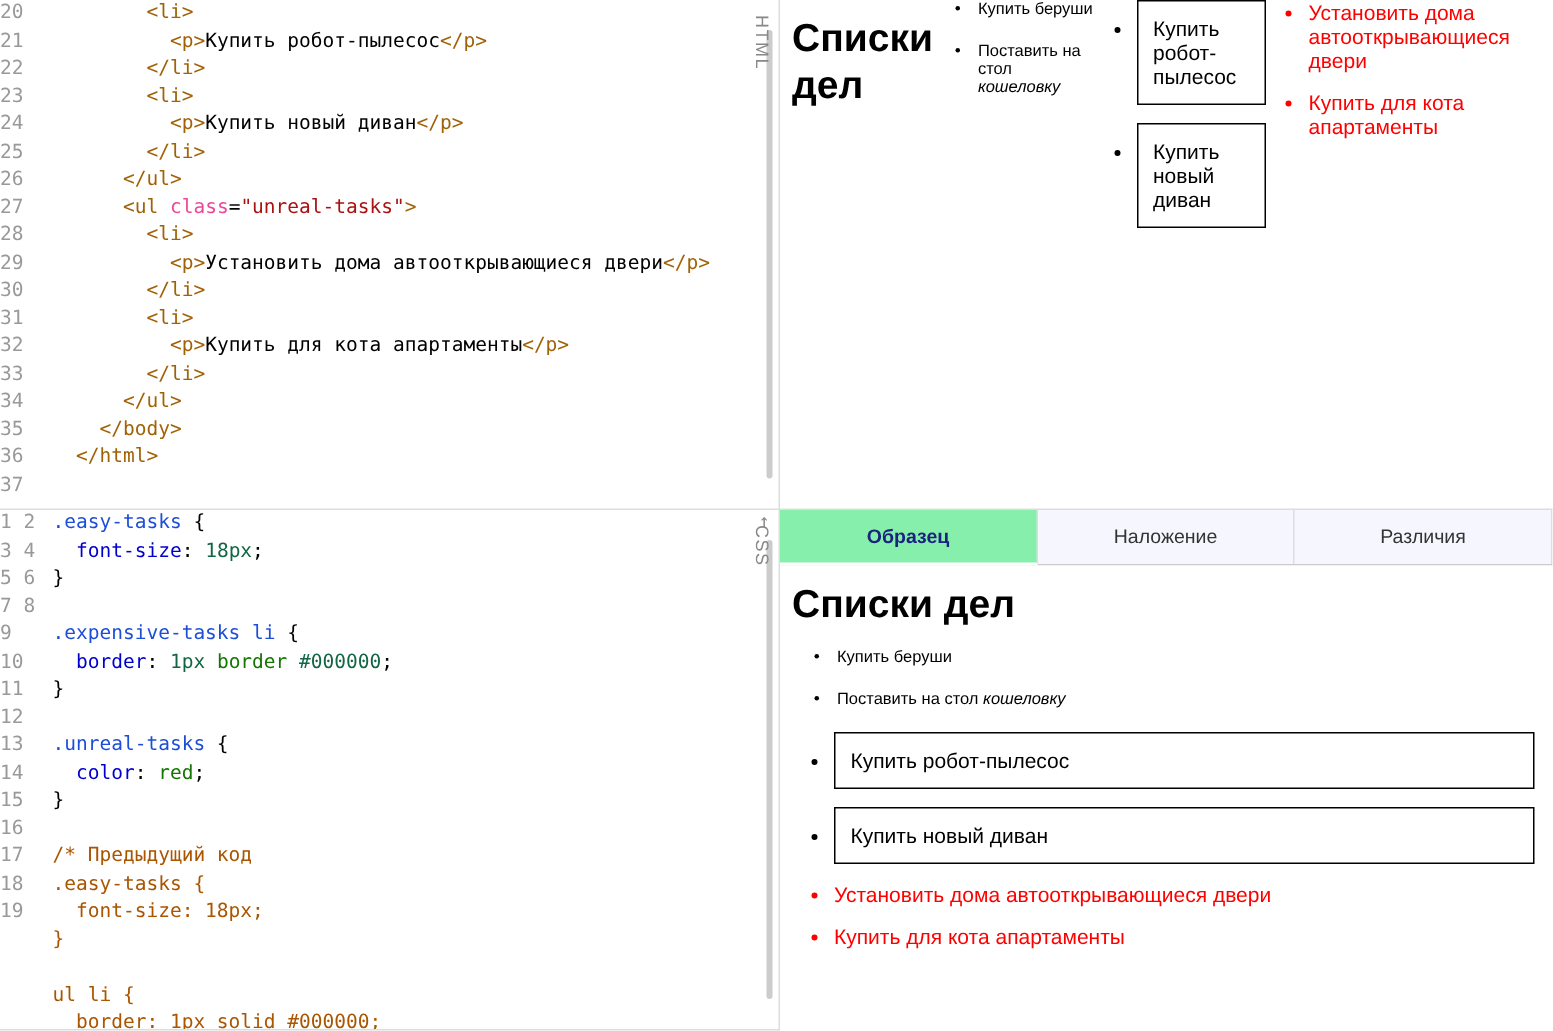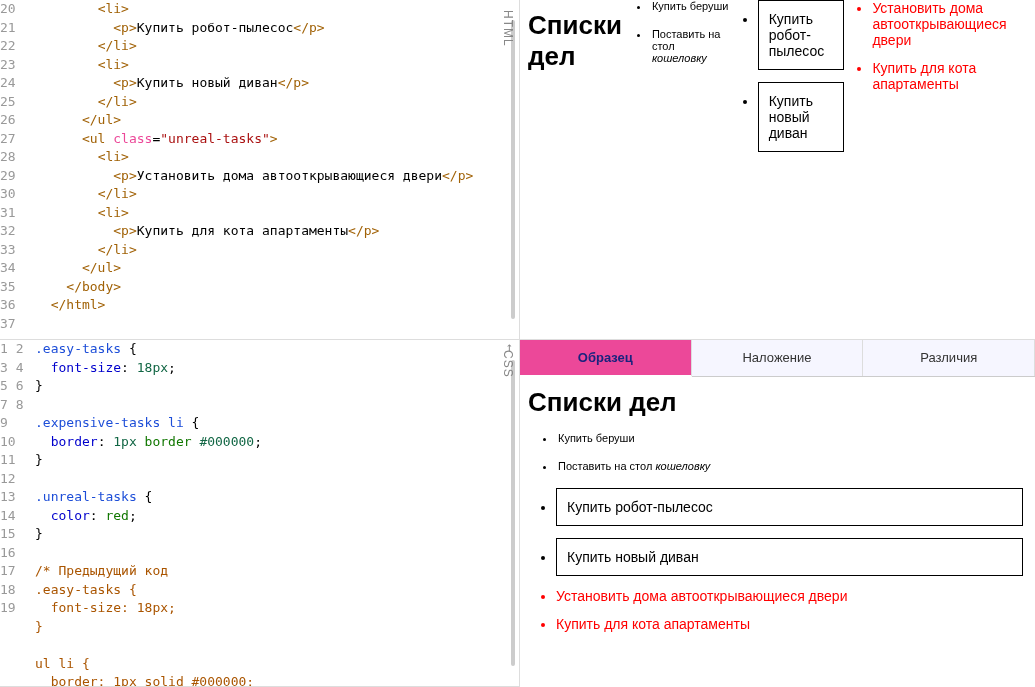--- a/index.html
+++ b/index.html
@@ -120,21 +120,21 @@
   padding: 10px 22px;
   cursor: pointer;
   color: #333;
   border-right: 1px solid #ddd;
   flex: 1;
   text-align: center;
 }
 .tabs .tab.active {
   color: #1a237e;
   font-weight: bold;
-  background: #ec4899;
+  background: #86efac;
   border-bottom: 2px solid #fff;
   margin-bottom: -1px;
 }
 .pane-bl {
   grid-column: 1;
   grid-row: 2;
 }
 .pane-tr {
   grid-column: 2;
   grid-row: 1;

